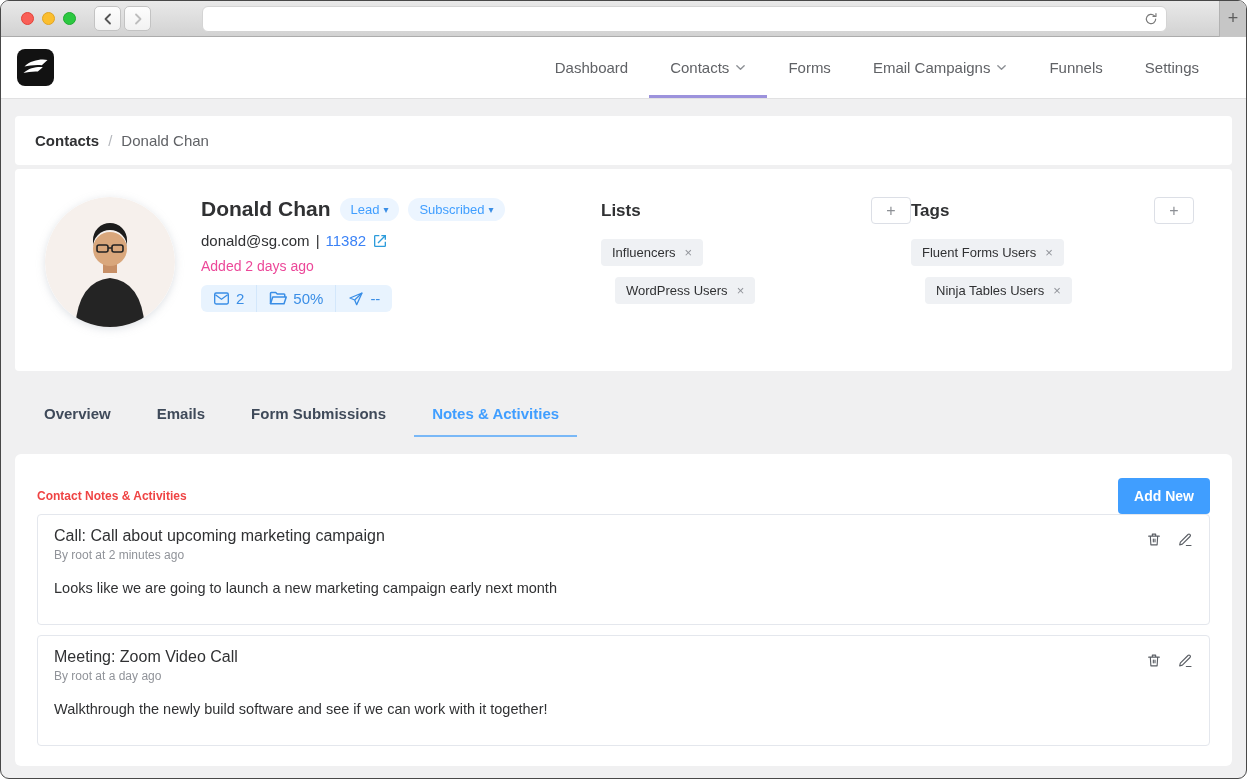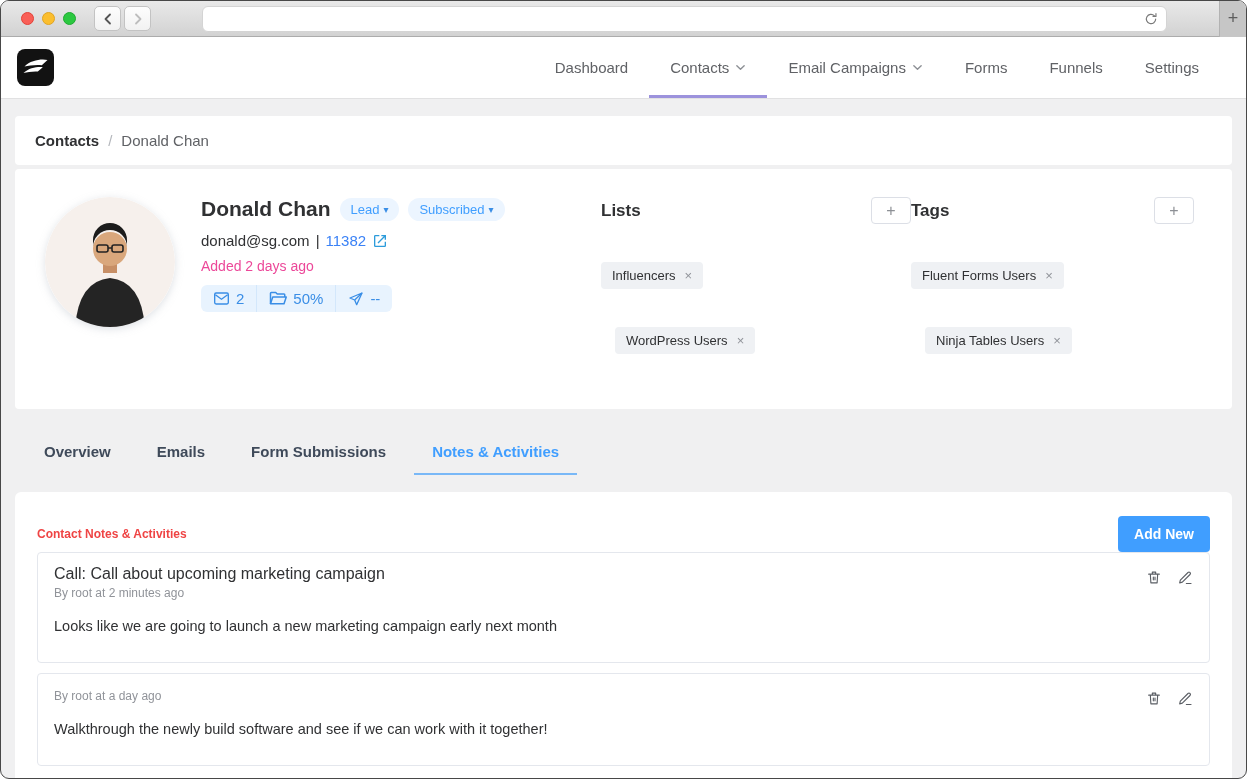--- a/index.html
+++ b/index.html
@@ -56,21 +56,21 @@
   .statseg{ display:flex; align-items:center; gap:6px; padding:5px 12px; color:#3a8ee6; font-size:15px; }
   .statseg + .statseg{ border-left:1px solid #d3e7fb; }
 
   .taxcol{ width:310px; }
   .taxcol.tags{ width:283px; margin-left:0; }
   .taxhead{ display:flex; align-items:center; justify-content:space-between; }
   .taxtitle{ font-size:17px; font-weight:bold; color:#303133; }
   .addbox{ width:40px; height:27px; background:#fff; border:1px solid #dcdfe6; border-radius:4px; color:#8d9095;
            font-size:16px; display:flex; align-items:center; justify-content:center; cursor:pointer; }
   .chips{ margin-top:15px; }
-  .chiprow{ margin-bottom:11px;margin-top:38px; }
+  .chiprow{ margin-bottom:11px; }
   .chiprow.indent{ padding-left:14px; }
   .chip{ display:inline-flex; align-items:center; gap:9px; background:#eff1f4; border-radius:4px;
          padding:6px 11px; font-size:13px; color:#303133; }
   .chip .x{ color:#909399; font-size:13px; cursor:pointer; }
 
   
   .tabs{ margin:30px 14px 0; display:flex; padding-left:11px; }
   .tab{ font-size:15px; font-weight:bold; color:#3f4a5a; padding:4px 18px 13px; margin-right:10px; cursor:pointer; }
   .tab.active{ color:#409eff; border-bottom:2px solid #79b8f7; }
 
@@ -132,28 +132,28 @@
       <div class="navitem">
           <span>Dashboard</span>
         </div>
       <div class="navitem active">
         <span>Contacts</span>
         <svg width="11" height="11" viewBox="0 0 12 12">
             <path d="M2 4l4 4 4-4" fill="none" stroke="#8d9095" stroke-width="1.5" stroke-linecap="round" stroke-linejoin="round"></path>
           </svg>
       </div>
       <div class="navitem">
+          <span>Forms</span>
+        </div>
+      <div class="navitem">
         <span>Email Campaigns</span>
         <svg width="11" height="11" viewBox="0 0 12 12">
             <path d="M2 4l4 4 4-4" fill="none" stroke="#8d9095" stroke-width="1.5" stroke-linecap="round" stroke-linejoin="round"></path>
           </svg>
       </div>
-      <div class="navitem">
-          <span>Forms</span>
-        </div>
       <div class="navitem">
           <span>Funnels</span>
         </div>
       <div class="navitem">
           <span>Settings</span>
         </div>
     </nav>
   </div>
 
   <div class="breadcrumb">
@@ -293,20 +293,21 @@
           </svg>
         <svg width="16" height="17" viewBox="0 0 24 24" fill="none" stroke="#5a5e64" stroke-width="1.7" stroke-linecap="round" stroke-linejoin="round">
             <path d="M16.5 4.5a2.1 2.1 0 0 1 3 3L8 19l-4 1 1-4z"></path>
             <path d="M14 21h7"></path>
           </svg>
       </div>
     </div>
 
     <div class="note">
       <div class="notebody">
+        <div class="notetitle">Meeting: Zoom Video Call</div>
         <div class="notemeta">By root at a day ago</div>
         <div class="notetext">Walkthrough the newly build software and see if we can work with it together!</div>
       </div>
       <div class="noteicons">
         <svg width="16" height="17" viewBox="0 0 24 24" fill="none" stroke="#5a5e64" stroke-width="1.7" stroke-linecap="round" stroke-linejoin="round">
             <path d="M4 7h16M9.5 7V4h5v3M6.5 7l.8 13h9.4l.8-13M11 11.5v4M13.5 11.5v4"></path>
           </svg>
         <svg width="16" height="17" viewBox="0 0 24 24" fill="none" stroke="#5a5e64" stroke-width="1.7" stroke-linecap="round" stroke-linejoin="round">
             <path d="M16.5 4.5a2.1 2.1 0 0 1 3 3L8 19l-4 1 1-4z"></path>
             <path d="M14 21h7"></path>

